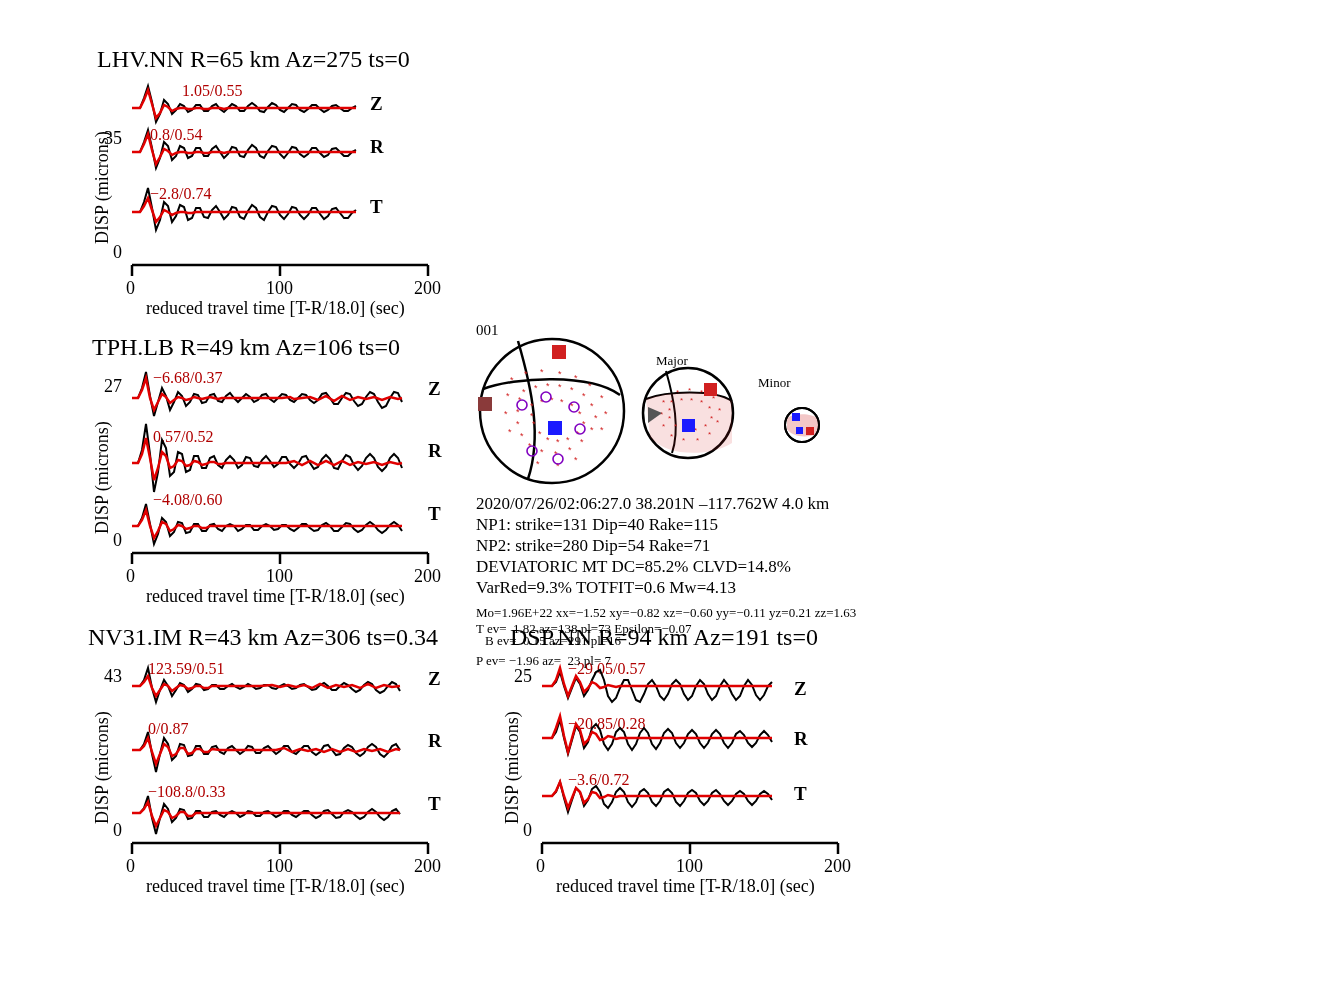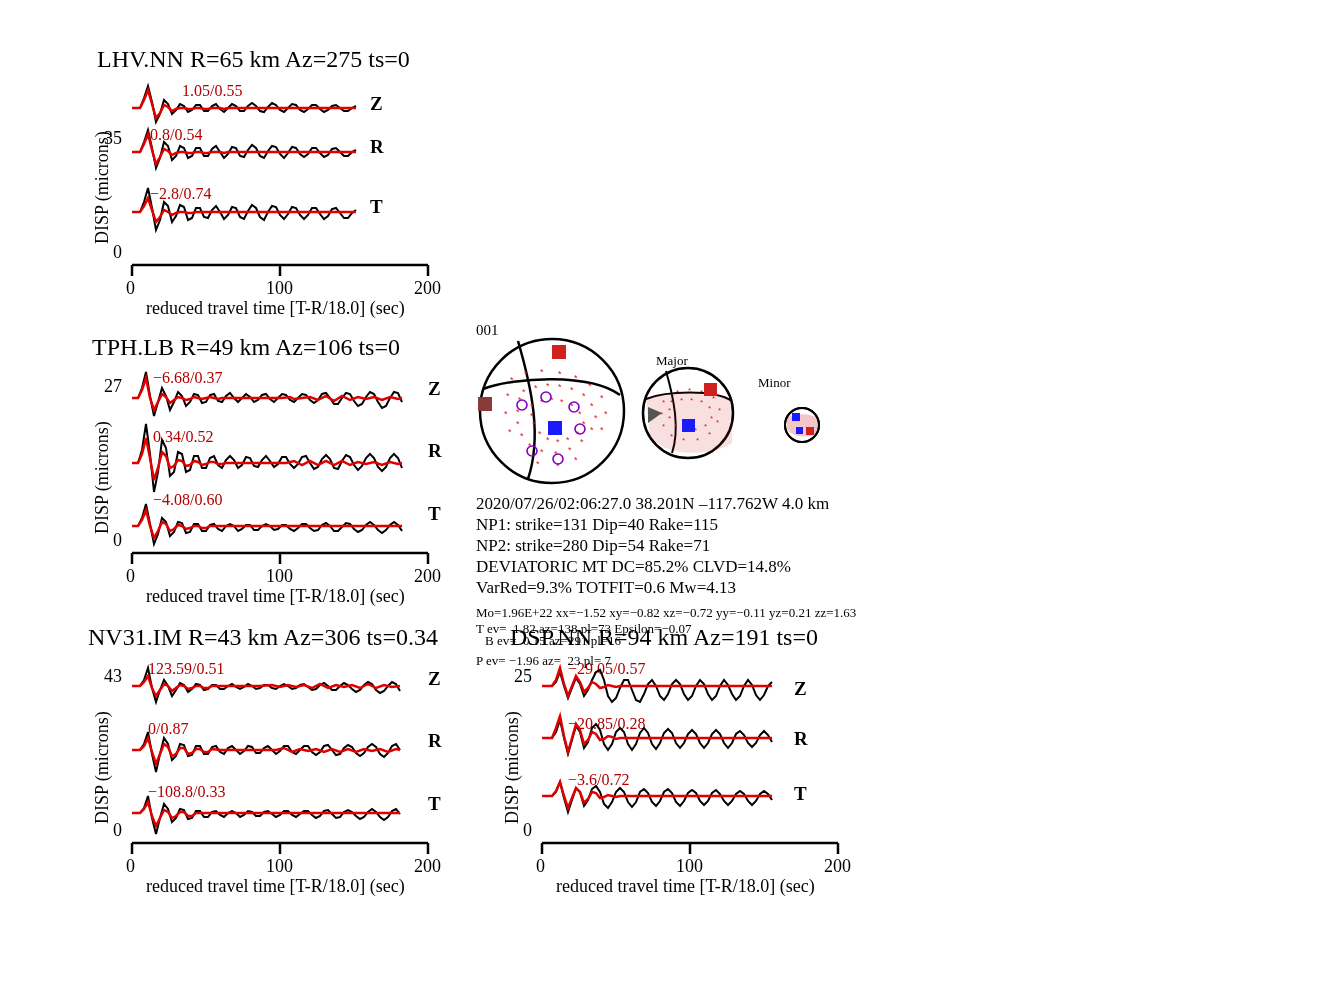--- a/index.html
+++ b/index.html
@@ -69,21 +69,21 @@
 
 <div class="panel" style="left:0;top:288px;">
 
   <div class="ptitle" style="position:absolute;left:92px;top:46px;">TPH.LB R=49 km Az=106 ts=0</div>
 
   <div class="ylab" style="left:92px;top:246px;">DISP (microns)</div>
   <div class="ymax" style="left:94px;top:88px;width:28px;">27</div>
   <div class="ymin" style="left:98px;top:242px;width:24px;">0</div>
 
   <div class="amp" style="left:153px;top:81px;">−6.68/0.37</div>
-  <div class="amp" style="left:153px;top:140px;">0.34/0.52</div>
+  <div class="amp" style="left:153px;top:140px;">0.57/0.52</div>
   <div class="amp" style="left:153px;top:203px;">−4.08/0.60</div>
 
   <div class="comp" style="left:428px;top:90px;">Z</div>
   <div class="comp" style="left:428px;top:152px;">R</div>
   <div class="comp" style="left:428px;top:215px;">T</div>
 
   <svg width="300" height="215" style="position:absolute;left:130px;top:80px;">
 
     <path fill="none" stroke="#000" stroke-width="2" d="M2,30 L8,30 L12,20 L16,4 L20,28 L24,48 L28,34 L32,20 L36,28 L40,42 L44,34 L48,24 L52,28 L56,38 L60,34 L64,26 L68,27 L72,35 L76,34 L80,27 L84,26 L88,33 L92,34 L96,28 L100,25 L104,30 L108,34 L112,30 L116,26 L120,29 L124,34 L128,32 L132,27 L136,26 L140,31 L144,34 L148,30 L152,26 L156,27 L160,32 L164,34 L168,30 L172,26 L176,27 L180,32 L184,35 L188,32 L192,26 L196,25 L200,30 L204,36 L208,36 L212,30 L216,25 L220,26 L224,33 L228,38 L232,36 L236,29 L240,24 L244,26 L248,34 L252,40 L256,38 L260,30 L264,24 L268,25 L272,34"></path>
     <path fill="none" stroke="#e00000" stroke-width="2.5" d="M2,30 L8,30 L12,22 L16,10 L20,30 L24,42 L28,34 L32,26 L36,29 L40,35 L44,32 L48,29 L52,30 L56,32 L60,31 L64,29 L68,30 L72,31 L76,30 L80,29 L84,30 L88,31 L92,30 L96,30 L100,30 L104,30 L112,30 L136,30 L152,30 L160,29 L164,31 L172,30 L180,29 L188,32 L196,28 L204,33 L212,28 L220,32 L228,29 L236,31 L244,29 L252,32 L260,29 L268,31 L272,30"></path>
@@ -305,17 +305,17 @@
       <circle cx="332" cy="92" r="17" fill="none" stroke="#000" stroke-width="2"></circle>
     </g>
   </svg>
 
   <div class="meta" style="left:6px;top:178px;">2020/07/26/02:06:27.0 38.201N –117.762W 4.0 km</div>
   <div class="meta" style="left:6px;top:199px;">NP1: strike=131 Dip=40 Rake=115</div>
   <div class="meta" style="left:6px;top:220px;">NP2: strike=280 Dip=54 Rake=71</div>
   <div class="meta" style="left:6px;top:241px;text-align:right;">DEVIATORIC MT DC=85.2% CLVD=14.8%</div>
   <div class="meta" style="left:6px;top:262px;">VarRed=9.3% TOTFIT=0.6 Mw=4.13</div>
 
-  <div class="meta2" style="left:6px;top:290px;">Mo=1.96E+22 xx=−1.52 xy=−0.82 xz=−0.72 yy=−0.11 yz=0.21 zz=1.63</div>
+  <div class="meta2" style="left:6px;top:290px;">Mo=1.96E+22 xx=−1.52 xy=−0.82 xz=−0.60 yy=−0.11 yz=0.21 zz=1.63</div>
   <div class="meta2" style="left:6px;top:306px;">T ev=  1.82 az=138 pl=73 Epsilon=−0.07</div>
   <div class="meta2" style="left:6px;top:318px;margin-left:9px;">B ev=  0.15 az=291 pl=16</div>
   <div class="meta2" style="left:6px;top:338px;">P ev= −1.96 az=  23 pl= 7</div>
 </div>
 
 </body></html>

